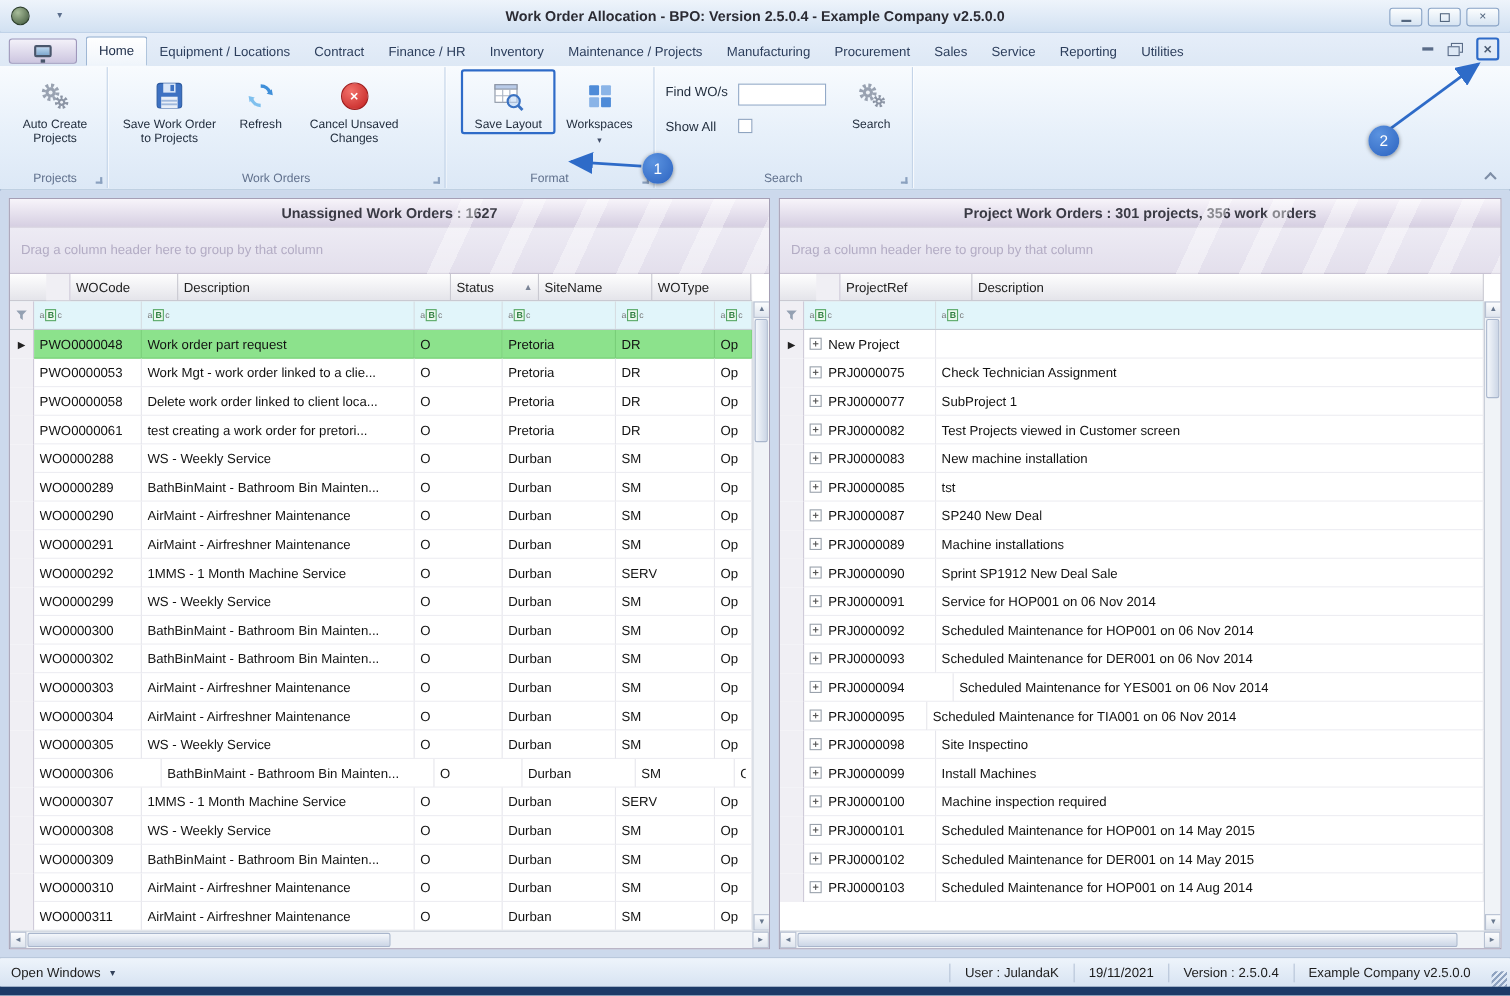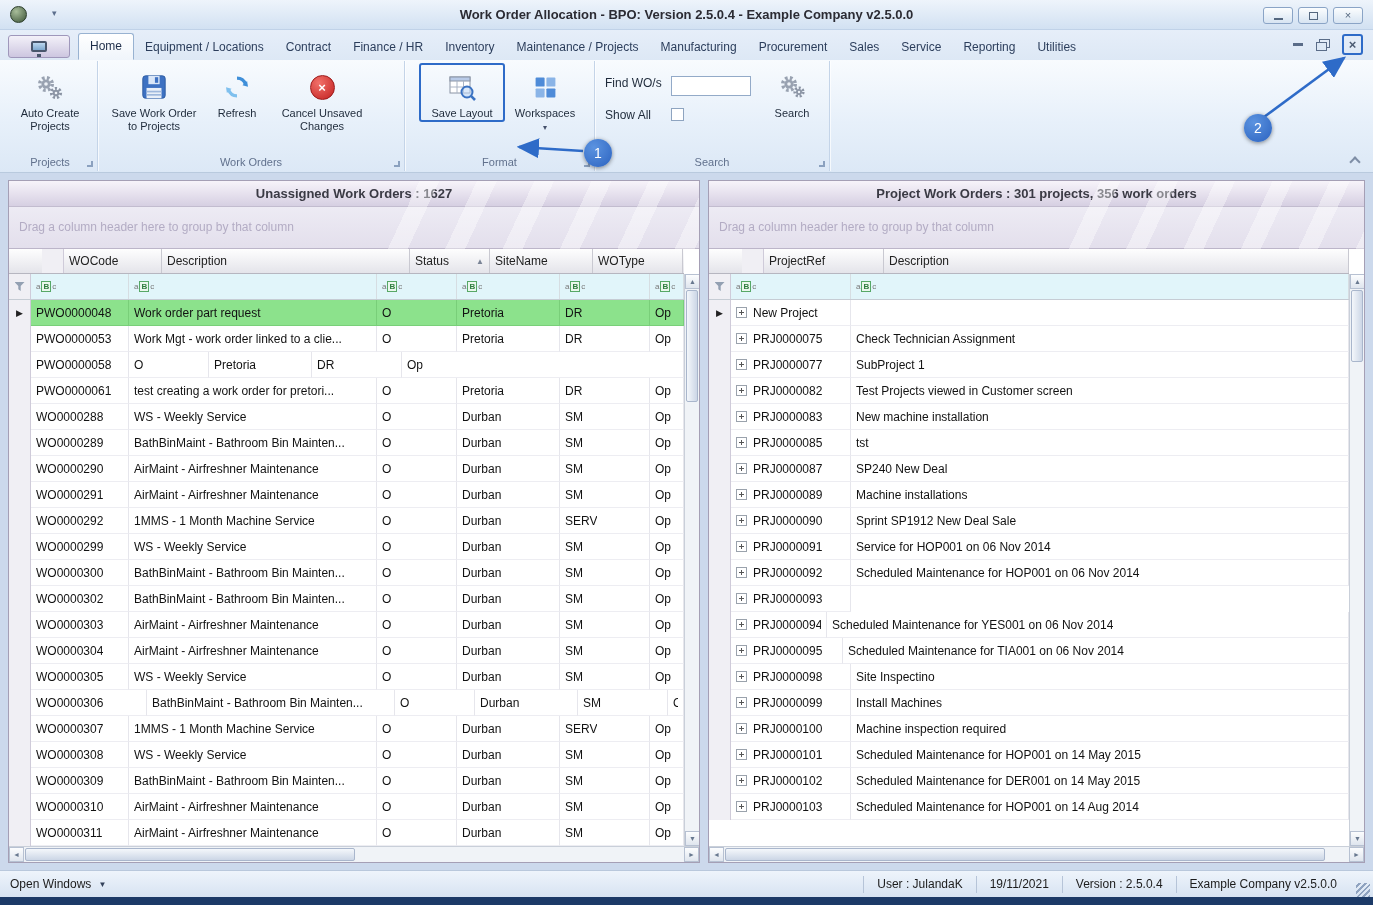--- a/index.html
+++ b/index.html
@@ -410,20 +410,23 @@
               </div>
               <div class="gcell dcell flex">
                 <span class="ctext">Op</span>
               </div>
             </div>
             <div class="grow drow">
               <div class="gcell marker"></div>
               <div class="gcell dcell" style="width: 98px;">
                 <span class="ctext">PWO0000058</span>
               </div>
+              <div class="gcell dcell" style="width: 248px;">
+                <span class="ctext">Delete work order linked to client loca...</span>
+              </div>
               <div class="gcell dcell" style="width: 80px;">
                 <span class="ctext">O</span>
               </div>
               <div class="gcell dcell" style="width: 103px;">
                 <span class="ctext">Pretoria</span>
               </div>
               <div class="gcell dcell" style="width: 90px;">
                 <span class="ctext">DR</span>
               </div>
               <div class="gcell dcell flex">
@@ -961,24 +964,27 @@
               <div class="gcell dcell flex">
                 <span class="ctext">Scheduled Maintenance for HOP001 on 06 Nov 2014</span>
               </div>
             </div>
             <div class="grow drow">
               <div class="gcell marker"></div>
               <div class="gcell dcell" style="width: 120px;">
                 <span class="expand"></span>
                 <span class="ctext">PRJ0000093</span>
               </div>
-            </div>
-            <div class="grow drow">
-              <div class="gcell marker"></div>
-              <div class="gcell dcell" style="width: 96px;">
+              <div class="gcell dcell flex">
+                <span class="ctext">Scheduled Maintenance for DER001 on 06 Nov 2014</span>
+              </div>
+            </div>
+            <div class="grow drow">
+              <div class="gcell marker"></div>
+              <div class="gcell dcell" style="width: 136px;">
                 <span class="expand"></span>
                 <span class="ctext">PRJ0000094</span>
               </div>
               <div class="gcell dcell flex">
                 <span class="ctext">Scheduled Maintenance for YES001 on 06 Nov 2014</span>
               </div>
             </div>
             <div class="grow drow">
               <div class="gcell marker"></div>
               <div class="gcell dcell" style="width: 112px;">

